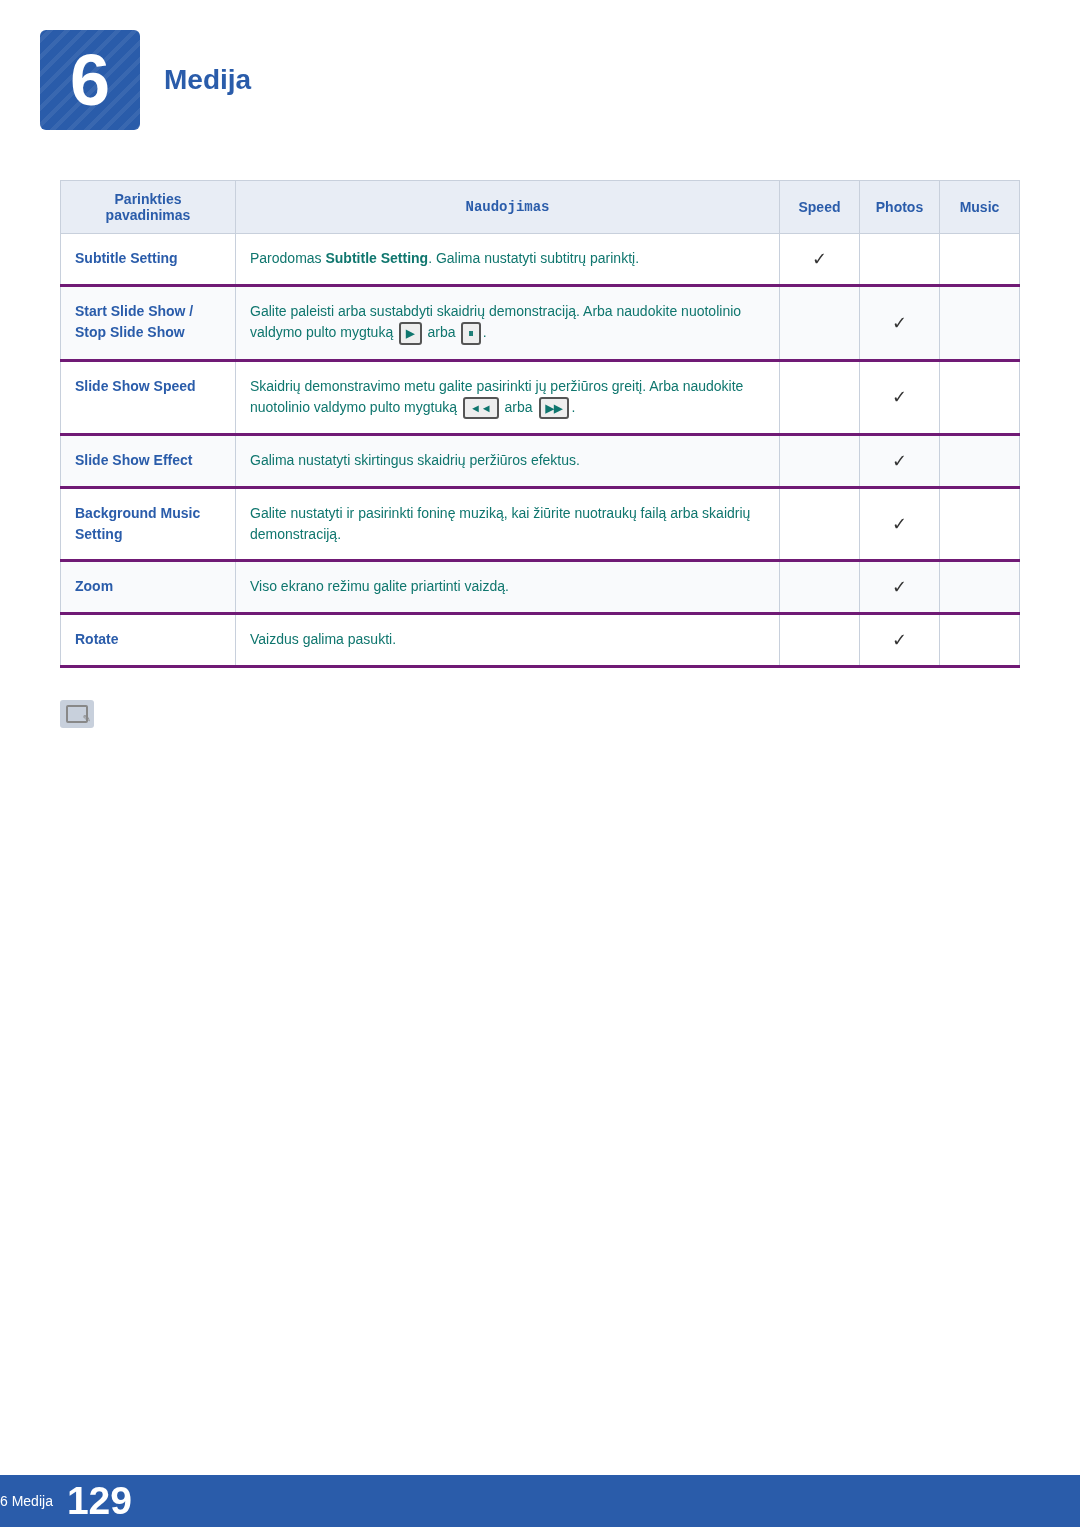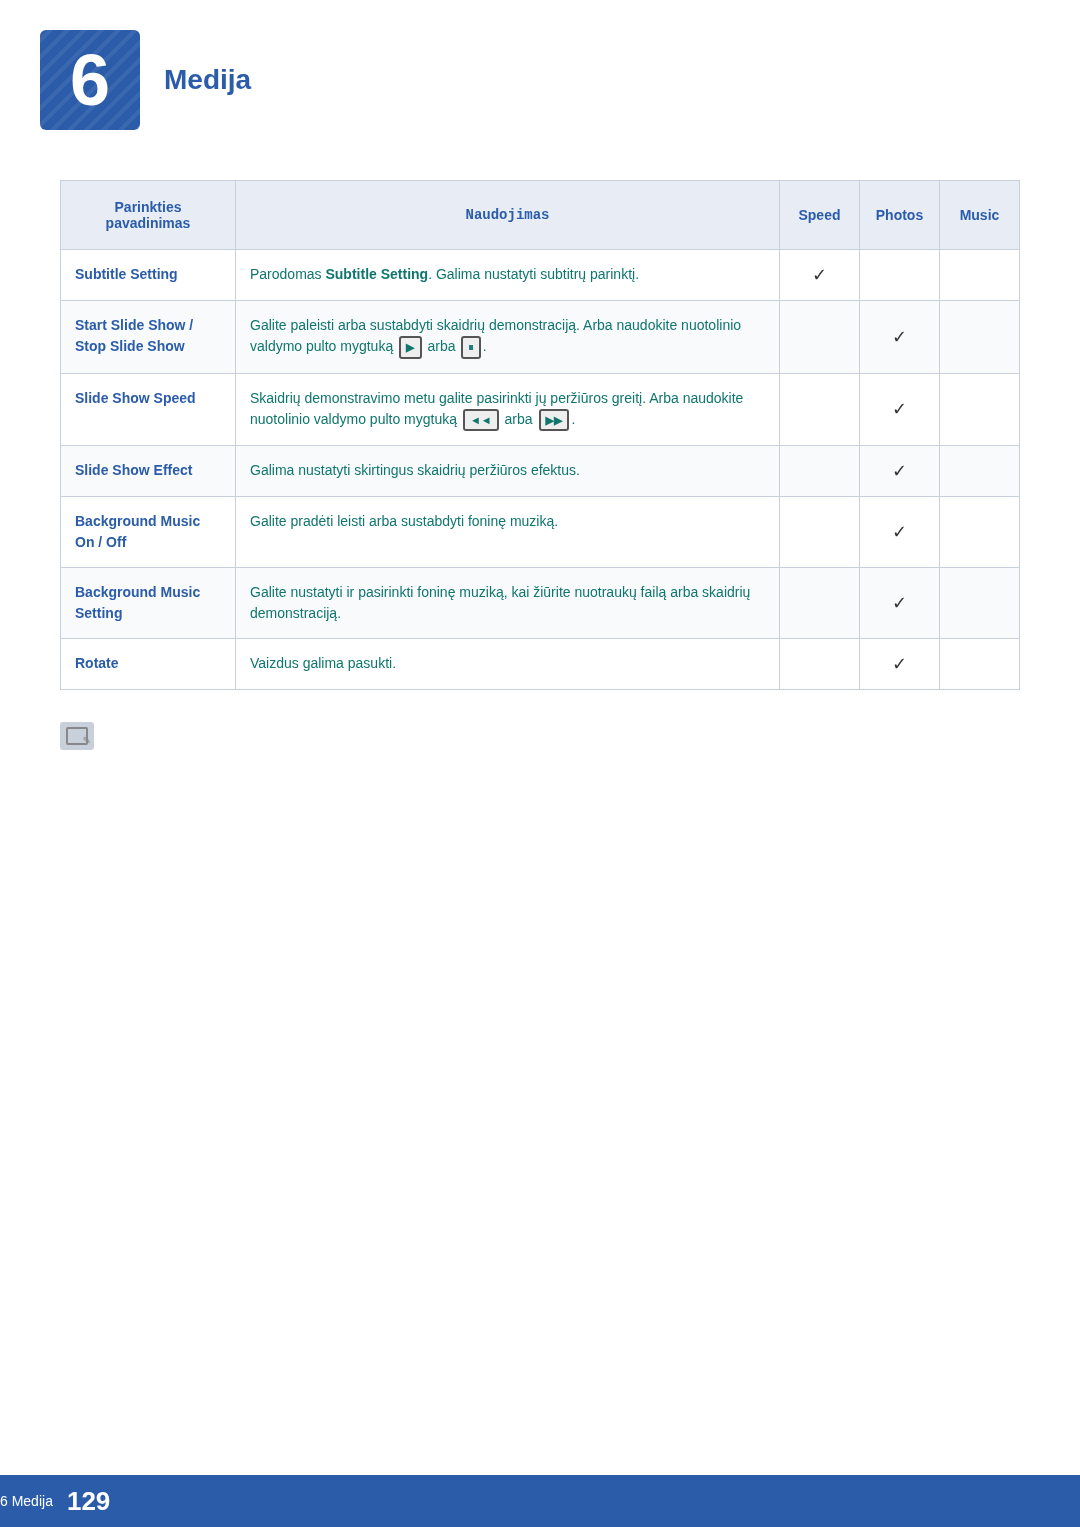--- a/index.html
+++ b/index.html
@@ -64,21 +64,21 @@
     }
     table {
       width: 100%;
       border-collapse: collapse;
       border: 1.5px solid #c8d0dc;
     }
     thead tr {
       background: #e8edf5;
     }
     thead th {
-      padding: 18px 12px;
+      padding: 10px 12px;
       font-size: 14px;
       font-weight: bold;
       color: #2a5caa;
       border: 1px solid #c8d0dc;
       text-align: center;
       vertical-align: middle;
     }
     thead th.col-parinkties {
       text-align: center;
       width: 175px;
@@ -90,21 +90,21 @@
     thead th.col-videos {
       width: 80px;
     }
     thead th.col-photos {
       width: 80px;
     }
     thead th.col-music {
       width: 80px;
     }
     tbody tr {
-      border-bottom: 1px solid #701a75;
+      border-bottom: 3px solid #701a75;
     }
     tbody tr:nth-child(even) {
       background: #f9fafc;
     }
     tbody tr:nth-child(odd) {
       background: #fff;
     }
     tbody td {
       padding: 14px 14px;
       font-size: 14px;
@@ -208,21 +208,21 @@
       justify-content: flex-start;
       padding-right: 60px;
     }
     .footer-text {
       color: #fff;
       font-size: 14px;
       margin-right: 14px;
     }
     .footer-number {
       color: #fff;
-      font-size: 26px;
+      font-size: 39px;
       font-weight: bold;
     }
   </style>
 </head>
 <body>
 
 <div class="header">
   <div class="chapter-box">
     <span class="chapter-num">6</span>
   </div>
@@ -273,29 +273,29 @@
           <td class="col-check"></td>
         </tr>
         <tr>
           <td class="col-parinkties">Slide Show Effect</td>
           <td class="col-naudojimas">Galima nustatyti skirtingus skaidrių peržiūros efektus.</td>
           <td class="col-check"></td>
           <td class="col-check">✓</td>
           <td class="col-check"></td>
         </tr>
         <tr>
-          <td class="col-parinkties">Background Music On / Off</td>
-          <td class="col-naudojimas">Galite pradėti leisti arba sustabdyti foninę muziką.</td>
-          <td class="col-check"></td>
-          <td class="col-check">✓</td>
-          <td class="col-check"></td>
-        </tr>
-        <tr>
           <td class="col-parinkties">Background Music Setting</td>
           <td class="col-naudojimas">Galite nustatyti ir pasirinkti foninę muziką, kai žiūrite nuotraukų failą arba skaidrių demonstraciją.</td>
+          <td class="col-check"></td>
+          <td class="col-check">✓</td>
+          <td class="col-check"></td>
+        </tr>
+        <tr>
+          <td class="col-parinkties">Zoom</td>
+          <td class="col-naudojimas">Viso ekrano režimu galite priartinti vaizdą.</td>
           <td class="col-check"></td>
           <td class="col-check">✓</td>
           <td class="col-check"></td>
         </tr>
         <tr>
           <td class="col-parinkties">Rotate</td>
           <td class="col-naudojimas">Vaizdus galima pasukti.</td>
           <td class="col-check"></td>
           <td class="col-check">✓</td>
           <td class="col-check"></td>

